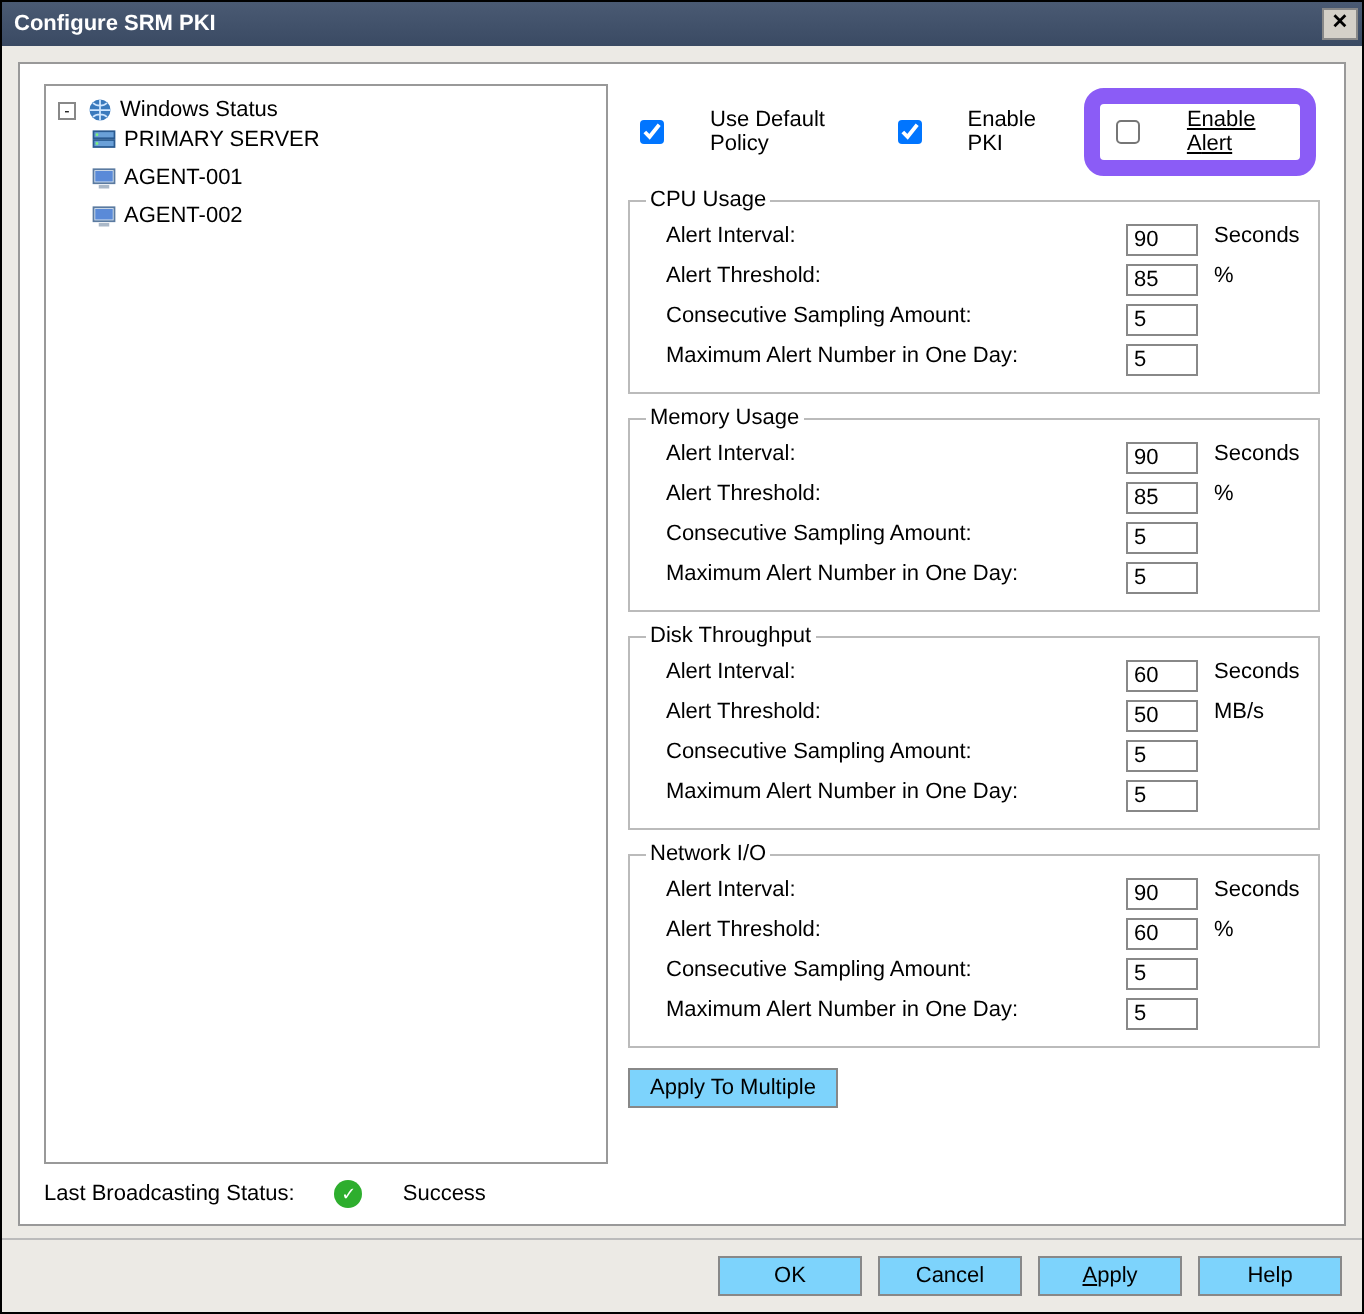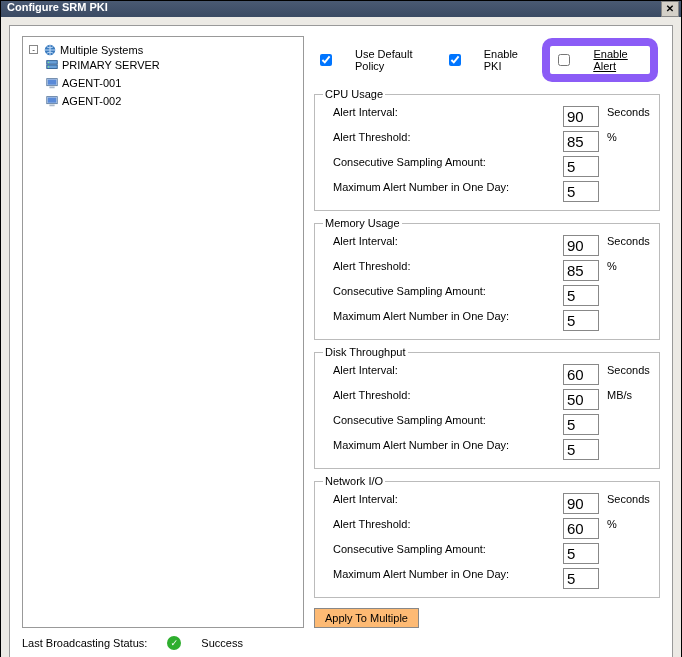--- a/index.html
+++ b/index.html
@@ -16,21 +16,21 @@
     border: 1px solid #000;
     display: flex;
     flex-direction: column;
     background: #eceae5;
   }
   .titlebar {
     height: 22px;
     background: linear-gradient(#4a5a73,#3a4a63);
     color: #fff;
     display: flex;
-    align-items: flex-start;
+    align-items: center;
     padding-left: 6px;
     font-weight: bold;
     font-size: 11px;
   }
   .titlebar .spacer { flex: 1; }
   .close-btn {
     width: 18px; height: 16px;
     background: #d4d0c8;
     border: 1px solid #888;
     color: #000;
@@ -121,29 +121,29 @@
   fieldset.group legend { font-size:11px; padding: 0 2px;}
   .field-row {
     display:flex; align-items:flex-start;
     padding: 2px 0;
   }
   .field-row .lbl { flex:1; padding-left: 10px;}
   .field-row .inp {
     width: 36px;
     border: 1px solid #888;
     padding: 1px 3px;
-    font-size: 15px;
+    font-size: 11px;
     text-align:left;
     background:#fff;
   }
   .field-row .unit { width: 52px; padding-left: 8px;}
   .apply-row { margin-top: 4px;}
   .btn {
     border: 1px solid #888;
-    background: #fdba74;
+    background: #7dd3fc;
     padding: 3px 10px;
     font-size: 11px;
     cursor:pointer;
     min-width: 72px;
   }
   .status-row {
     display:flex; align-items:center; gap:20px; margin-top: 8px; font-size:11px;
   }
   .status-dot {
     width:14px; height:14px; border-radius:50%; background:#2eae2e; display:inline-flex;
@@ -174,21 +174,21 @@
 
         <div class="tree">
           <ul>
             <li>
               <span class="node-row">
                 <span class="expander">-</span>
                 <svg class="icon-svg" viewBox="0 0 16 16">
                     <circle cx="8" cy="8" r="6" fill="#3a7abd"></circle>
                     <path d="M2 8h12M8 2v12M4 4c2 2 6 2 8 0M4 12c2-2 6-2 8 0" stroke="#cfe6ff" stroke-width="1" fill="none"></path>
                   </svg>
-                <span>Multiple Systems</span>
+                <span>Windows Status</span>
               </span>
               <ul>
                 <li><span class="node-row">
                   <svg class="icon-svg" viewBox="0 0 16 16">
                         <rect x="2" y="3" width="12" height="4" fill="#6aa0d8" stroke="#2a5a90"></rect>
                         <rect x="2" y="8" width="12" height="4" fill="#6aa0d8" stroke="#2a5a90"></rect>
                         <circle cx="4" cy="5" r="0.8" fill="#7df07d"></circle>
                         <circle cx="4" cy="10" r="0.8" fill="#7df07d"></circle>
                       </svg>
                   <span>PRIMARY SERVER</span>

